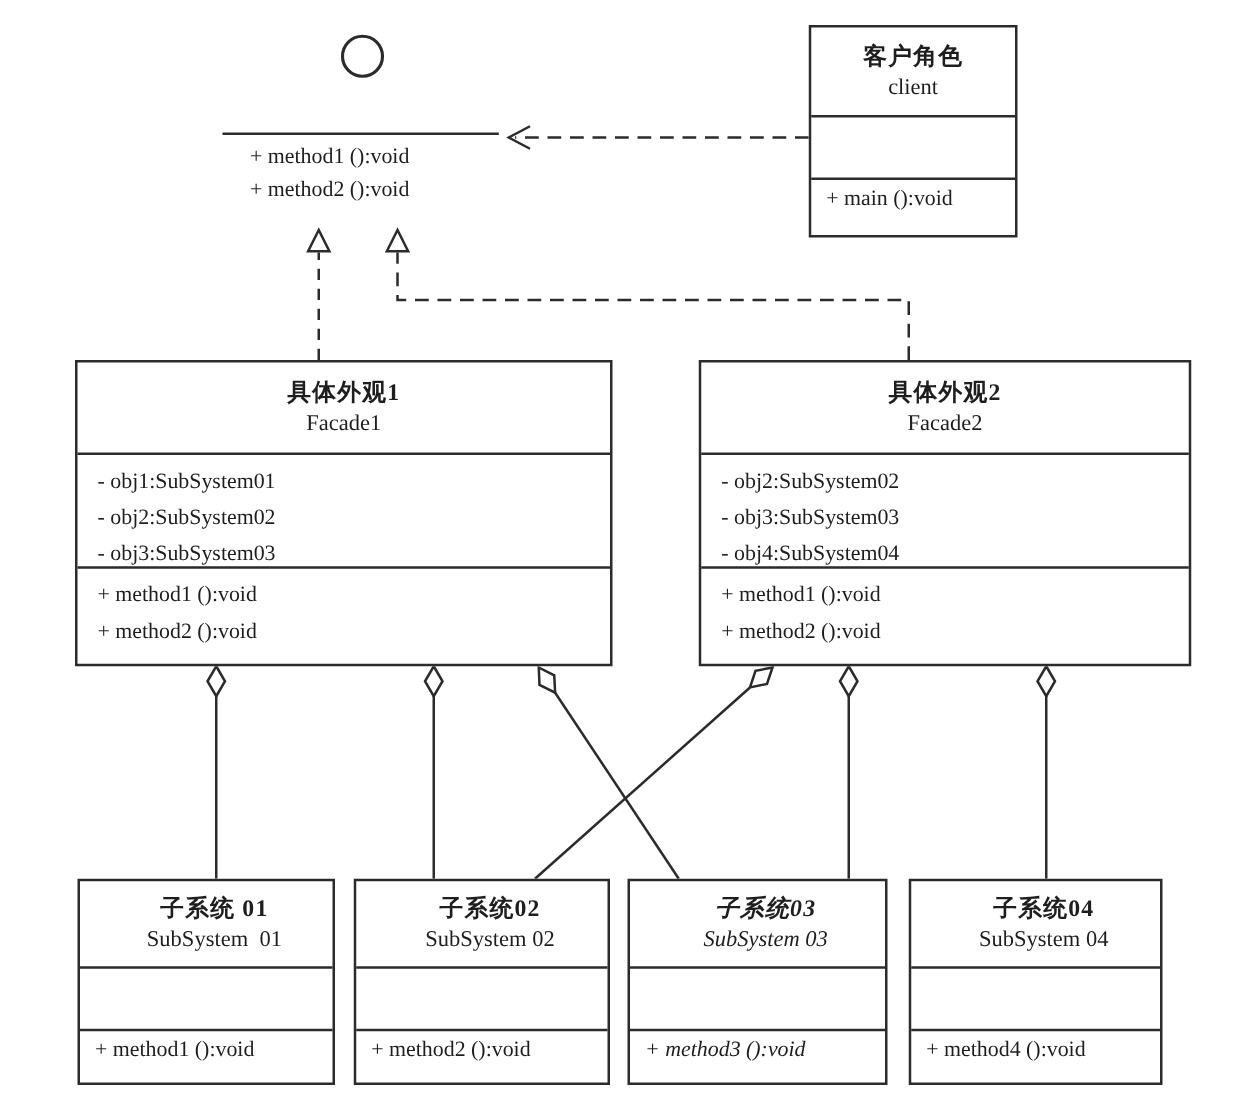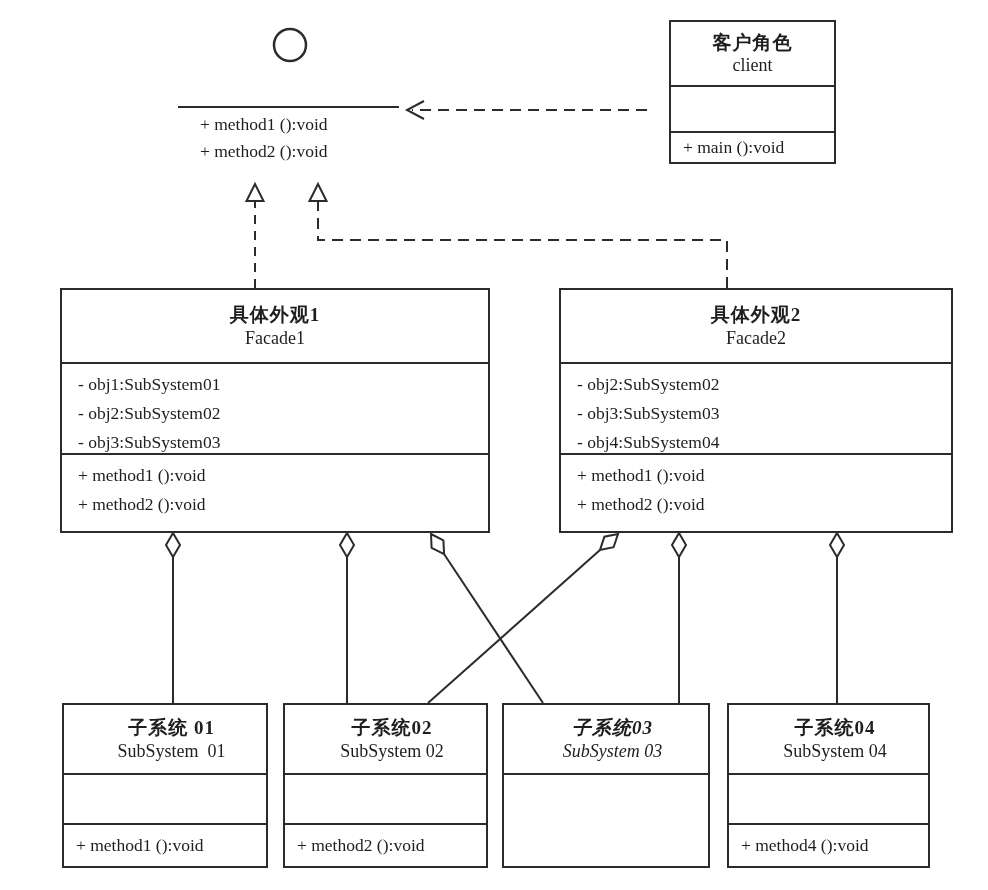--- a/index.html
+++ b/index.html
@@ -24,21 +24,21 @@
     display:flex;flex-direction:column;
     align-items:center;justify-content:center;
     line-height:1.25;
   }
   .t-zh{font-weight:bold;font-size:19px;letter-spacing:1px;}
   .t-en{font-size:18px;white-space:pre;}
   .sec-attrs{border-top:2px solid #2b2b2b;}
   .sec-ops{border-top:2px solid #2b2b2b;}
   .member{font-size:17.5px;line-height:29px;white-space:pre;}
   .pad-members{padding:6px 6px 0 16px;}
-  .ops-center{display:flex;align-items:center;padding-left:12px;}
+  .ops-center{display:flex;align-items:flex-start;padding-left:12px;}
   
   .facade .sec-title{height:72px;}
   .facade .sec-attrs{height:91px;}
   .facade .sec-ops{flex:1;}
   
   .client .sec-title{height:70px;}
   .client .sec-attrs{height:50px;}
   .client .sec-ops{flex:1;}
   
   .subsys .sec-title{height:68px;margin-left:13px;}
@@ -97,21 +97,21 @@
       <circle cx="290" cy="45" r="16" stroke-width="2.5"></circle>
     </g>
   </svg>
 
   <div class="iface-underline"></div>
   <div class="iface-methods">
     <div class="member">+ method1 ():void</div>
     <div class="member">+ method2 ():void</div>
   </div>
 
-  <div class="uml-box client" style="left:669px;top:20px;width:167px;height:144px;">
+  <div class="uml-box client" style="left:647px;top:20px;width:167px;height:170px;">
     <div class="sec sec-title">
       <div class="t-zh">客户角色</div>
       <div class="t-en">client</div>
     </div>
     <div class="sec sec-attrs"></div>
     <div class="sec sec-ops ops-center">
       <div class="member">+ main ():void</div>
     </div>
   </div>
 
@@ -168,20 +168,23 @@
       <div class="member">+ method2 ():void</div>
     </div>
   </div>
 
   <div class="uml-box subsys" style="left:502px;top:703px;width:208px;height:165px;font-style:italic;">
     <div class="sec sec-title">
       <div class="t-zh">子系统03</div>
       <div class="t-en">SubSystem 03</div>
     </div>
     <div class="sec sec-attrs"></div>
+    <div class="sec sec-ops ops-center">
+      <div class="member">+ method3 ():void</div>
+    </div>
   </div>
 
   <div class="uml-box subsys" style="left:727px;top:703px;width:203px;height:165px;">
     <div class="sec sec-title">
       <div class="t-zh">子系统04</div>
       <div class="t-en">SubSystem 04</div>
     </div>
     <div class="sec sec-attrs"></div>
     <div class="sec sec-ops ops-center">
       <div class="member">+ method4 ():void</div>

